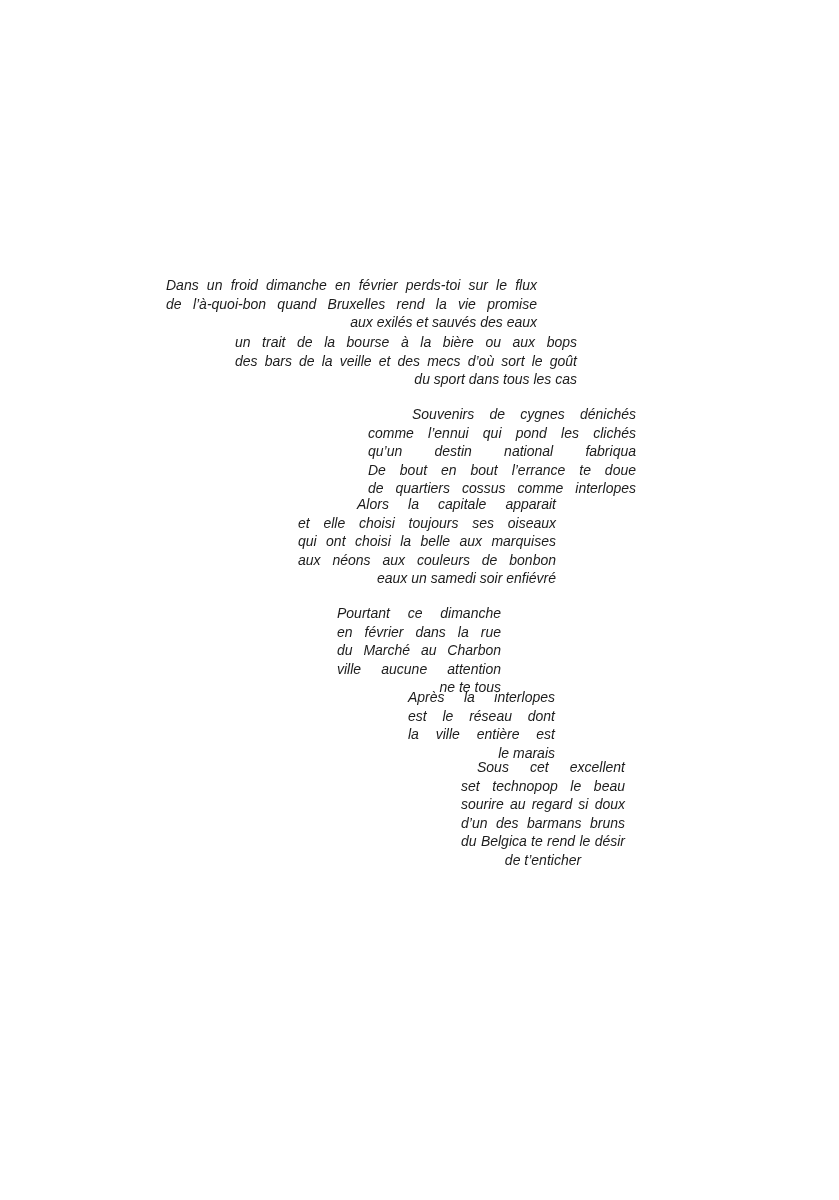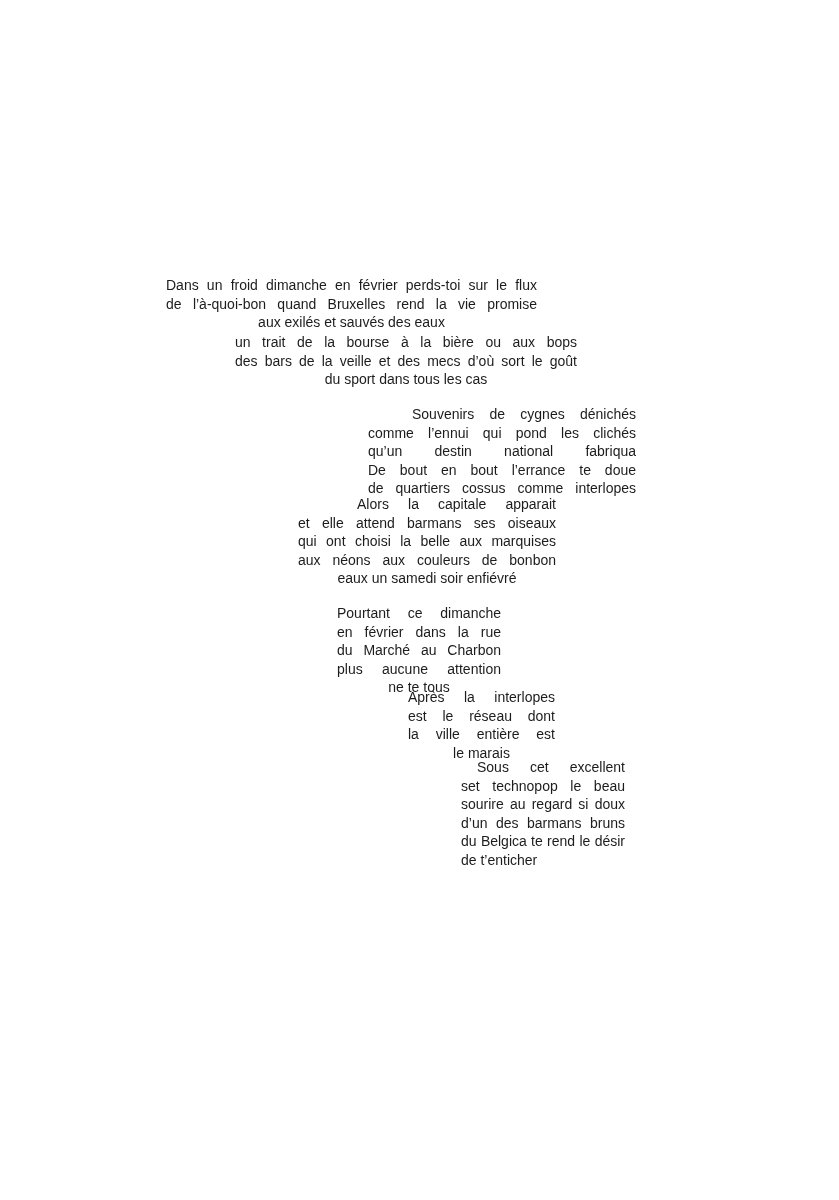--- a/index.html
+++ b/index.html
@@ -8,27 +8,27 @@
     width: 839px;
     height: 1200px;
     background: #ffffff;
     overflow: hidden;
     font-family: "Liberation Sans", "DejaVu Sans", sans-serif;
     font-size: 14px;
     line-height: 18.6px;
     color: #1c1c1c;
   }
   .stanza { position: absolute; }
-  .ln { min-height: 18.6px; }
+  .ln { min-height: 18.6px; font-style: italic; }
   
   .j { text-align: justify; text-align-last: justify; text-justify: inter-word; }
   
-  .n { text-align: center; }
+  .n { text-align: right; }
   
-  .r { text-align: left; }
+  .r { text-align: center; }
   
   .i2 { padding-left: 133px; }
   .i3 { padding-left: 44px; }
   .i4 { padding-left: 59px; }
   .i7 { padding-left: 16px; }
 
   #s1 { left: 166px; top: 276px; width: 371px; }
   #s2 { left: 235px; top: 333px; width: 342px; }
   #s3 { left: 368px; top: 405px; width: 268px; }
   #s4 { left: 298px; top: 495px; width: 258px; }
@@ -56,31 +56,31 @@
   <div class="stanza" id="s3">
     <div class="ln j i3">Souvenirs de cygnes dénichés</div>
     <div class="ln j">comme l’ennui qui pond les clichés</div>
     <div class="ln j">qu’un destin national fabriqua</div>
     <div class="ln j">De bout en bout l’errance te doue</div>
     <div class="ln j">de quartiers cossus comme interlopes</div>
   </div>
 
   <div class="stanza" id="s4">
     <div class="ln j i4">Alors la capitale apparait</div>
-    <div class="ln j">et elle attend barmans ses oiseaux</div>
+    <div class="ln j">et elle choisi toujours ses oiseaux</div>
     <div class="ln j">qui ont choisi la belle aux marquises</div>
     <div class="ln j">aux néons aux couleurs de bonbon</div>
     <div class="ln n">eaux un samedi soir enfiévré</div>
   </div>
 
   <div class="stanza" id="s5">
     <div class="ln j">Pourtant ce dimanche</div>
     <div class="ln j">en février dans la rue</div>
     <div class="ln j">du Marché au Charbon</div>
-    <div class="ln j">plus aucune attention</div>
+    <div class="ln j">ville aucune attention</div>
     <div class="ln n">ne te tous</div>
   </div>
 
   <div class="stanza" id="s6">
     <div class="ln j">Après la interlopes</div>
     <div class="ln j">est le réseau dont</div>
     <div class="ln j">la ville entière est</div>
     <div class="ln n">le marais</div>
   </div>
 

